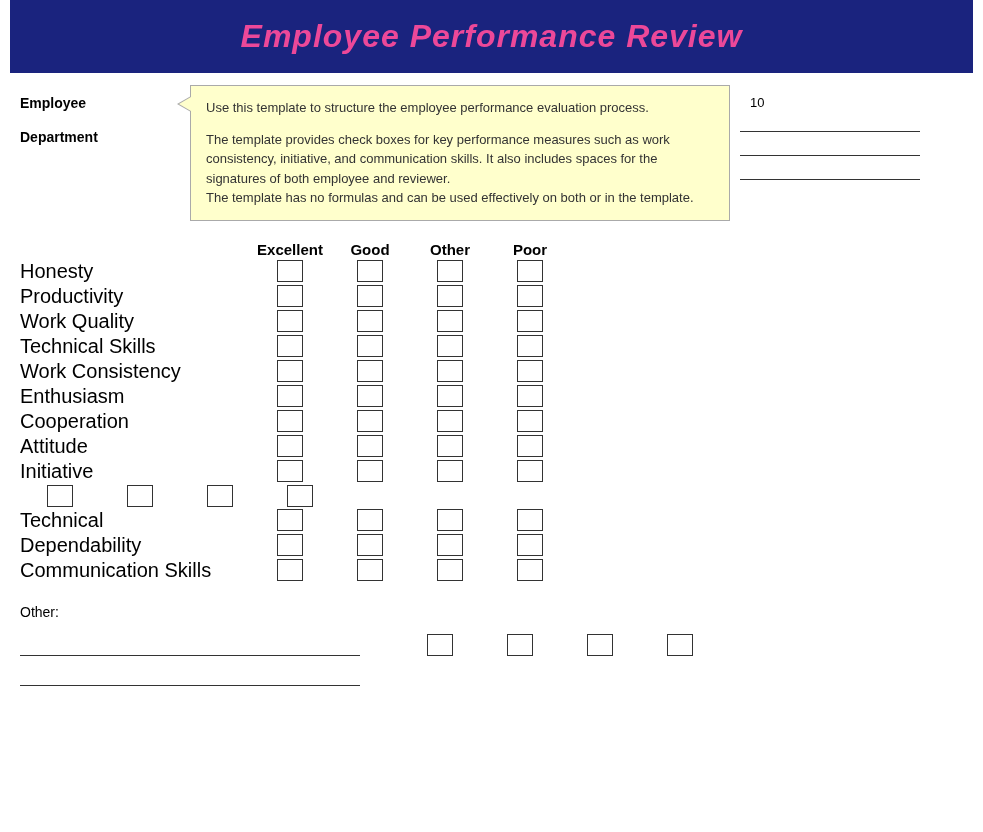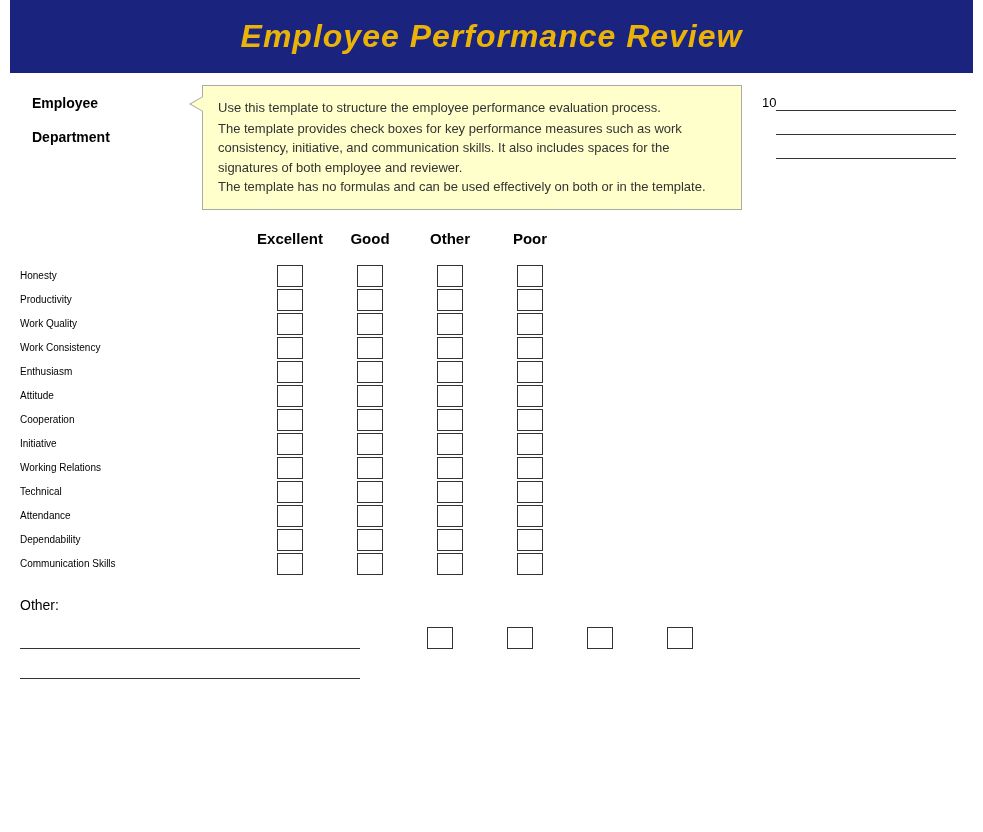--- a/index.html
+++ b/index.html
@@ -20,21 +20,21 @@
 
     .header-bar {
       background: #1a237e;
       width: 100%;
       padding: 18px 10px;
       text-align: center;
       margin-bottom: 12px;
     }
 
     .header-title {
-      color: #eab308;
+      color: #ec4899;
       font-size: 32px;
       font-weight: bold;
       font-style: italic;
       letter-spacing: 1px;
     }
 
     .top-section {
       display: flex;
       align-items: flex-start;
       margin-bottom: 20px;
@@ -96,52 +96,52 @@
 
     .page-num {
       font-size: 13px;
       margin-left: 10px;
       align-self: flex-start;
       padding-top: 6px;
     }
 
     .right-section {
       display: flex;
-      flex-direction: row;
+      flex-direction: column;
       margin-left: 10px;
       padding-top: 4px;
     }
 
     
     .rating-section {
       padding: 0 10px;
     }
 
     .rating-header {
       display: flex;
-      margin-bottom: 18px;
+      margin-bottom: 2px;
       padding-left: 230px;
     }
 
     .rating-col-header {
       width: 80px;
       text-align: center;
       font-weight: bold;
       font-size: 15px;
     }
 
     .rating-row {
       display: flex;
       align-items: center;
       margin-bottom: 2px;
     }
 
     .rating-label {
       min-width: 230px;
-      font-size: 10px;
+      font-size: 20px;
       padding-right: 10px;
     }
 
     .rating-checkboxes {
       display: flex;
       gap: 0;
     }
 
     .rating-checkbox-cell {
       width: 80px;
@@ -183,21 +183,21 @@
       margin-right: 40px;
     }
 
     .other-checkboxes {
       display: flex;
       gap: 0;
     }
 
     
     .info-block {
-      margin-left: 12px;
+      margin-left: 0;
     }
   </style>
 </head>
 <body>
 
 <div class="page-wrapper">
 
   <div class="header-bar">
     <span class="header-title">Employee Performance Review</span>
   </div>
@@ -208,21 +208,21 @@
       <div class="field-line">
         <span class="field-label">Employee</span>
       </div>
       <div class="field-line">
         <span class="field-label">Department</span>
       </div>
     </div>
 
     <div class="tooltip-box">
       <div class="tooltip-arrow"></div>
-      <p style="margin-bottom:1px;">Use this template to structure the employee performance evaluation process.</p>
+      <p style="margin-bottom:12px;">Use this template to structure the employee performance evaluation process.</p>
       <p style="margin-bottom:0;">The template provides check boxes for key performance measures such as work consistency, initiative, and communication skills. It also includes spaces for the signatures of both employee and reviewer.</p>
       <p>The template has no formulas and can be used effectively on both or in the template.</p>
     </div>
 
     <div class="right-section">
       <span class="page-num">10</span>
       <div style="margin-top:6px; display:flex; flex-direction:column; gap:8px;">
         <input type="text" style="border-top: none; border-right: none; border-left: none; border-image: initial; border-bottom: 1px solid rgb(51, 51, 51); width: 180px; outline: none; background: transparent; font-size: 13px;">
         <input type="text" style="border-top: none; border-right: none; border-left: none; border-image: initial; border-bottom: 1px solid rgb(51, 51, 51); width: 180px; outline: none; background: transparent; font-size: 13px;">
         <input type="text" style="border-top: none; border-right: none; border-left: none; border-image: initial; border-bottom: 1px solid rgb(51, 51, 51); width: 180px; outline: none; background: transparent; font-size: 13px;">
@@ -286,20 +286,37 @@
             </div>
             <div class="rating-checkbox-cell">
               <div class="checkbox-box"></div>
             </div>
             <div class="rating-checkbox-cell">
               <div class="checkbox-box"></div>
             </div>
           </div>
         </div>
         <div class="rating-row">
+          <div class="rating-label">Technical Skills</div>
+          <div class="rating-checkboxes">
+            <div class="rating-checkbox-cell">
+              <div class="checkbox-box"></div>
+            </div>
+            <div class="rating-checkbox-cell">
+              <div class="checkbox-box"></div>
+            </div>
+            <div class="rating-checkbox-cell">
+              <div class="checkbox-box"></div>
+            </div>
+            <div class="rating-checkbox-cell">
+              <div class="checkbox-box"></div>
+            </div>
+          </div>
+        </div>
+        <div class="rating-row">
           <div class="rating-label">Work Consistency</div>
           <div class="rating-checkboxes">
             <div class="rating-checkbox-cell">
               <div class="checkbox-box"></div>
             </div>
             <div class="rating-checkbox-cell">
               <div class="checkbox-box"></div>
             </div>
             <div class="rating-checkbox-cell">
               <div class="checkbox-box"></div>
@@ -320,106 +337,88 @@
             </div>
             <div class="rating-checkbox-cell">
               <div class="checkbox-box"></div>
             </div>
             <div class="rating-checkbox-cell">
               <div class="checkbox-box"></div>
             </div>
           </div>
         </div>
         <div class="rating-row">
+          <div class="rating-label">Cooperation</div>
+          <div class="rating-checkboxes">
+            <div class="rating-checkbox-cell">
+              <div class="checkbox-box"></div>
+            </div>
+            <div class="rating-checkbox-cell">
+              <div class="checkbox-box"></div>
+            </div>
+            <div class="rating-checkbox-cell">
+              <div class="checkbox-box"></div>
+            </div>
+            <div class="rating-checkbox-cell">
+              <div class="checkbox-box"></div>
+            </div>
+          </div>
+        </div>
+        <div class="rating-row">
           <div class="rating-label">Attitude</div>
           <div class="rating-checkboxes">
             <div class="rating-checkbox-cell">
               <div class="checkbox-box"></div>
             </div>
             <div class="rating-checkbox-cell">
               <div class="checkbox-box"></div>
             </div>
             <div class="rating-checkbox-cell">
               <div class="checkbox-box"></div>
             </div>
             <div class="rating-checkbox-cell">
               <div class="checkbox-box"></div>
             </div>
           </div>
         </div>
         <div class="rating-row">
-          <div class="rating-label">Cooperation</div>
-          <div class="rating-checkboxes">
-            <div class="rating-checkbox-cell">
-              <div class="checkbox-box"></div>
-            </div>
-            <div class="rating-checkbox-cell">
-              <div class="checkbox-box"></div>
-            </div>
-            <div class="rating-checkbox-cell">
-              <div class="checkbox-box"></div>
-            </div>
-            <div class="rating-checkbox-cell">
-              <div class="checkbox-box"></div>
-            </div>
-          </div>
-        </div>
-        <div class="rating-row">
           <div class="rating-label">Initiative</div>
           <div class="rating-checkboxes">
             <div class="rating-checkbox-cell">
               <div class="checkbox-box"></div>
             </div>
             <div class="rating-checkbox-cell">
               <div class="checkbox-box"></div>
             </div>
             <div class="rating-checkbox-cell">
               <div class="checkbox-box"></div>
             </div>
             <div class="rating-checkbox-cell">
               <div class="checkbox-box"></div>
             </div>
           </div>
         </div>
         <div class="rating-row">
-          <div class="rating-label">Working Relations</div>
           <div class="rating-checkboxes">
             <div class="rating-checkbox-cell">
               <div class="checkbox-box"></div>
             </div>
             <div class="rating-checkbox-cell">
               <div class="checkbox-box"></div>
             </div>
             <div class="rating-checkbox-cell">
               <div class="checkbox-box"></div>
             </div>
             <div class="rating-checkbox-cell">
               <div class="checkbox-box"></div>
             </div>
           </div>
         </div>
         <div class="rating-row">
           <div class="rating-label">Technical</div>
-          <div class="rating-checkboxes">
-            <div class="rating-checkbox-cell">
-              <div class="checkbox-box"></div>
-            </div>
-            <div class="rating-checkbox-cell">
-              <div class="checkbox-box"></div>
-            </div>
-            <div class="rating-checkbox-cell">
-              <div class="checkbox-box"></div>
-            </div>
-            <div class="rating-checkbox-cell">
-              <div class="checkbox-box"></div>
-            </div>
-          </div>
-        </div>
-        <div class="rating-row">
-          <div class="rating-label">Attendance</div>
           <div class="rating-checkboxes">
             <div class="rating-checkbox-cell">
               <div class="checkbox-box"></div>
             </div>
             <div class="rating-checkbox-cell">
               <div class="checkbox-box"></div>
             </div>
             <div class="rating-checkbox-cell">
               <div class="checkbox-box"></div>
             </div>

